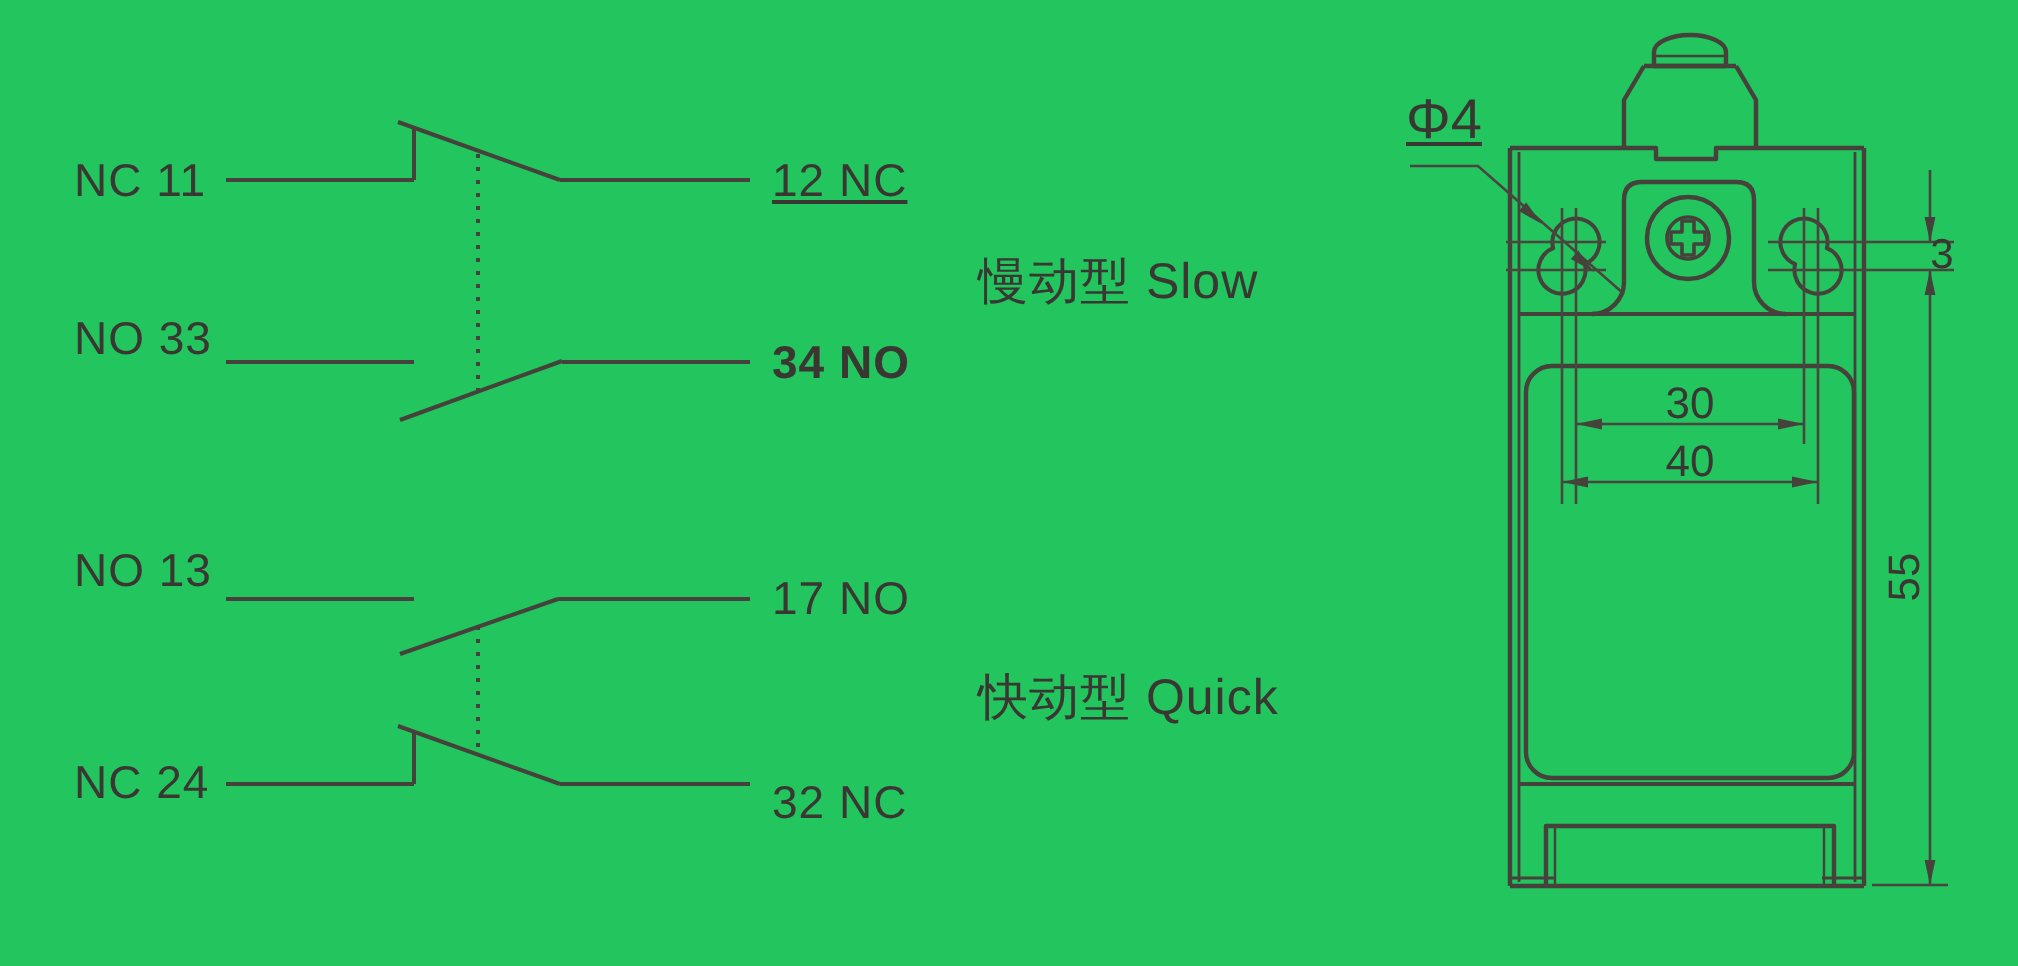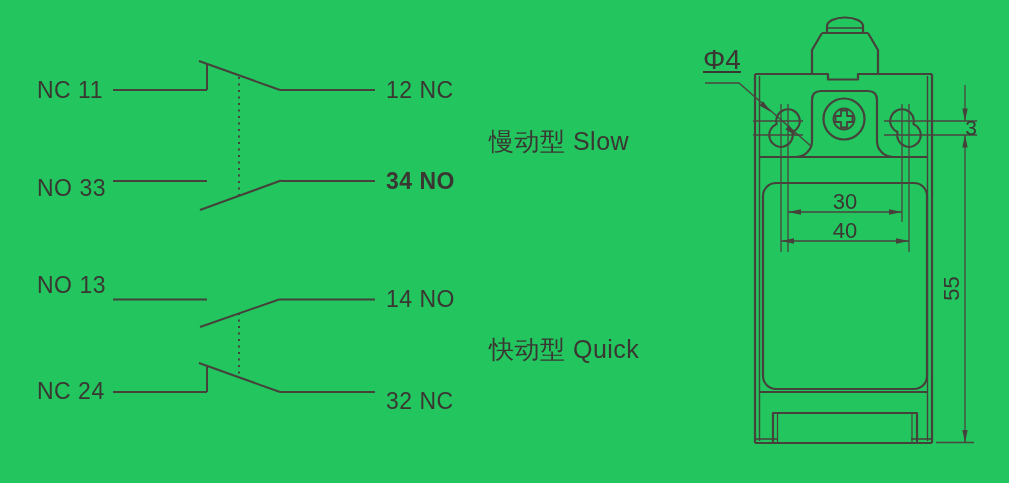--- a/index.html
+++ b/index.html
@@ -83,26 +83,26 @@
       <polygon points="909,241 896,243.8 896,238.2"></polygon>
       <polygon points="965,121 962.3,108.5 967.7,108.5"></polygon>
       <polygon points="965,135 962.3,147.5 967.7,147.5"></polygon>
       <polygon points="965,442.5 962.3,430 967.7,430"></polygon>
       <polygon points="771,112 759.4,105.5 763.1,101.3"></polygon>
       <polygon points="797,136 785.4,129.5 789.1,125.3"></polygon>
     </g>
   </svg>
 
   <div class="lbl term" style="left:37px;top:78px;">NC 11</div>
-  <div class="lbl term" style="left:386px;top:78px;">12 NC</div>
-  <div class="lbl term" style="left:37px;top:176px;text-align:center;">NO 33</div>
+  <div class="lbl term" style="left:386px;top:78px;text-decoration:underline;">12 NC</div>
+  <div class="lbl term" style="left:37px;top:157px;text-align:center;">NO 33</div>
   <div class="lbl term" style="left:386px;top:169px;font-weight:bold;">34 NO</div>
 
   <div class="lbl term" style="left:37px;top:273px;">NO 13</div>
-  <div class="lbl term" style="left:386px;top:287px;">14 NO</div>
+  <div class="lbl term" style="left:386px;top:287px;">17 NO</div>
   <div class="lbl term" style="left:37px;top:379px;">NC 24</div>
   <div class="lbl term" style="left:386px;top:379px;margin-top:10px;">32 NC</div>
 
   <div class="lbl type" style="left:489px;top:336px;">快动型 Quick</div>
   <div class="lbl type" style="left:489px;top:128px;">慢动型 Slow</div>
 
   <div class="lbl" style="left:703px;top:45px;font-size:28px;text-decoration:underline;">Φ4</div>
   <div class="lbl dim" style="left:815px;top:190px;width:60px;">30</div>
   <div class="lbl dim" style="left:815px;top:219px;width:60px;">40</div>
   <div class="lbl dim-sm" style="left:960px;top:117px;width:22px;">3</div>

